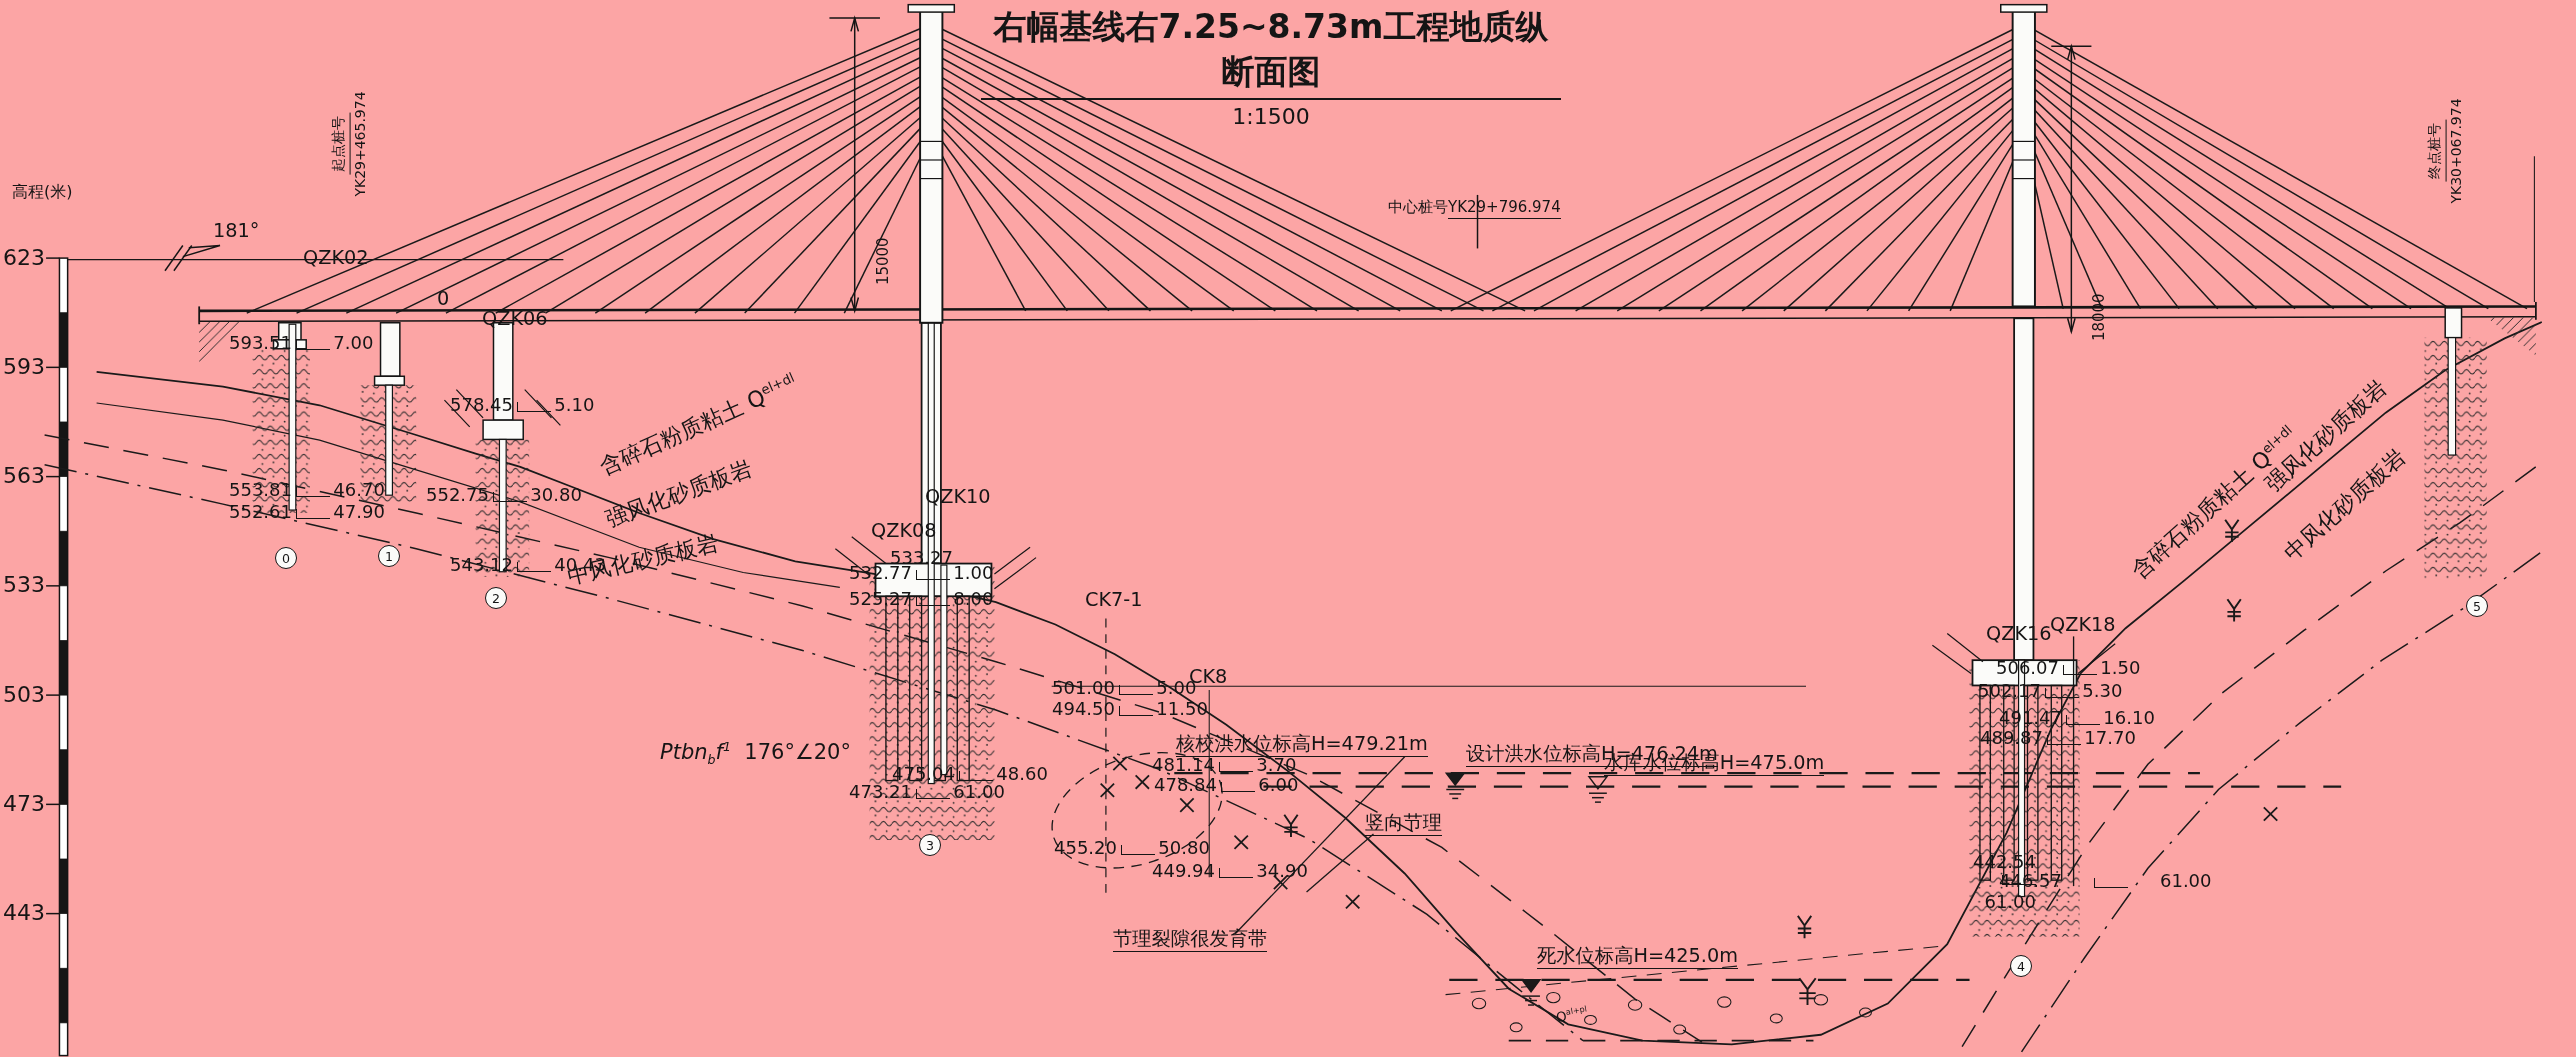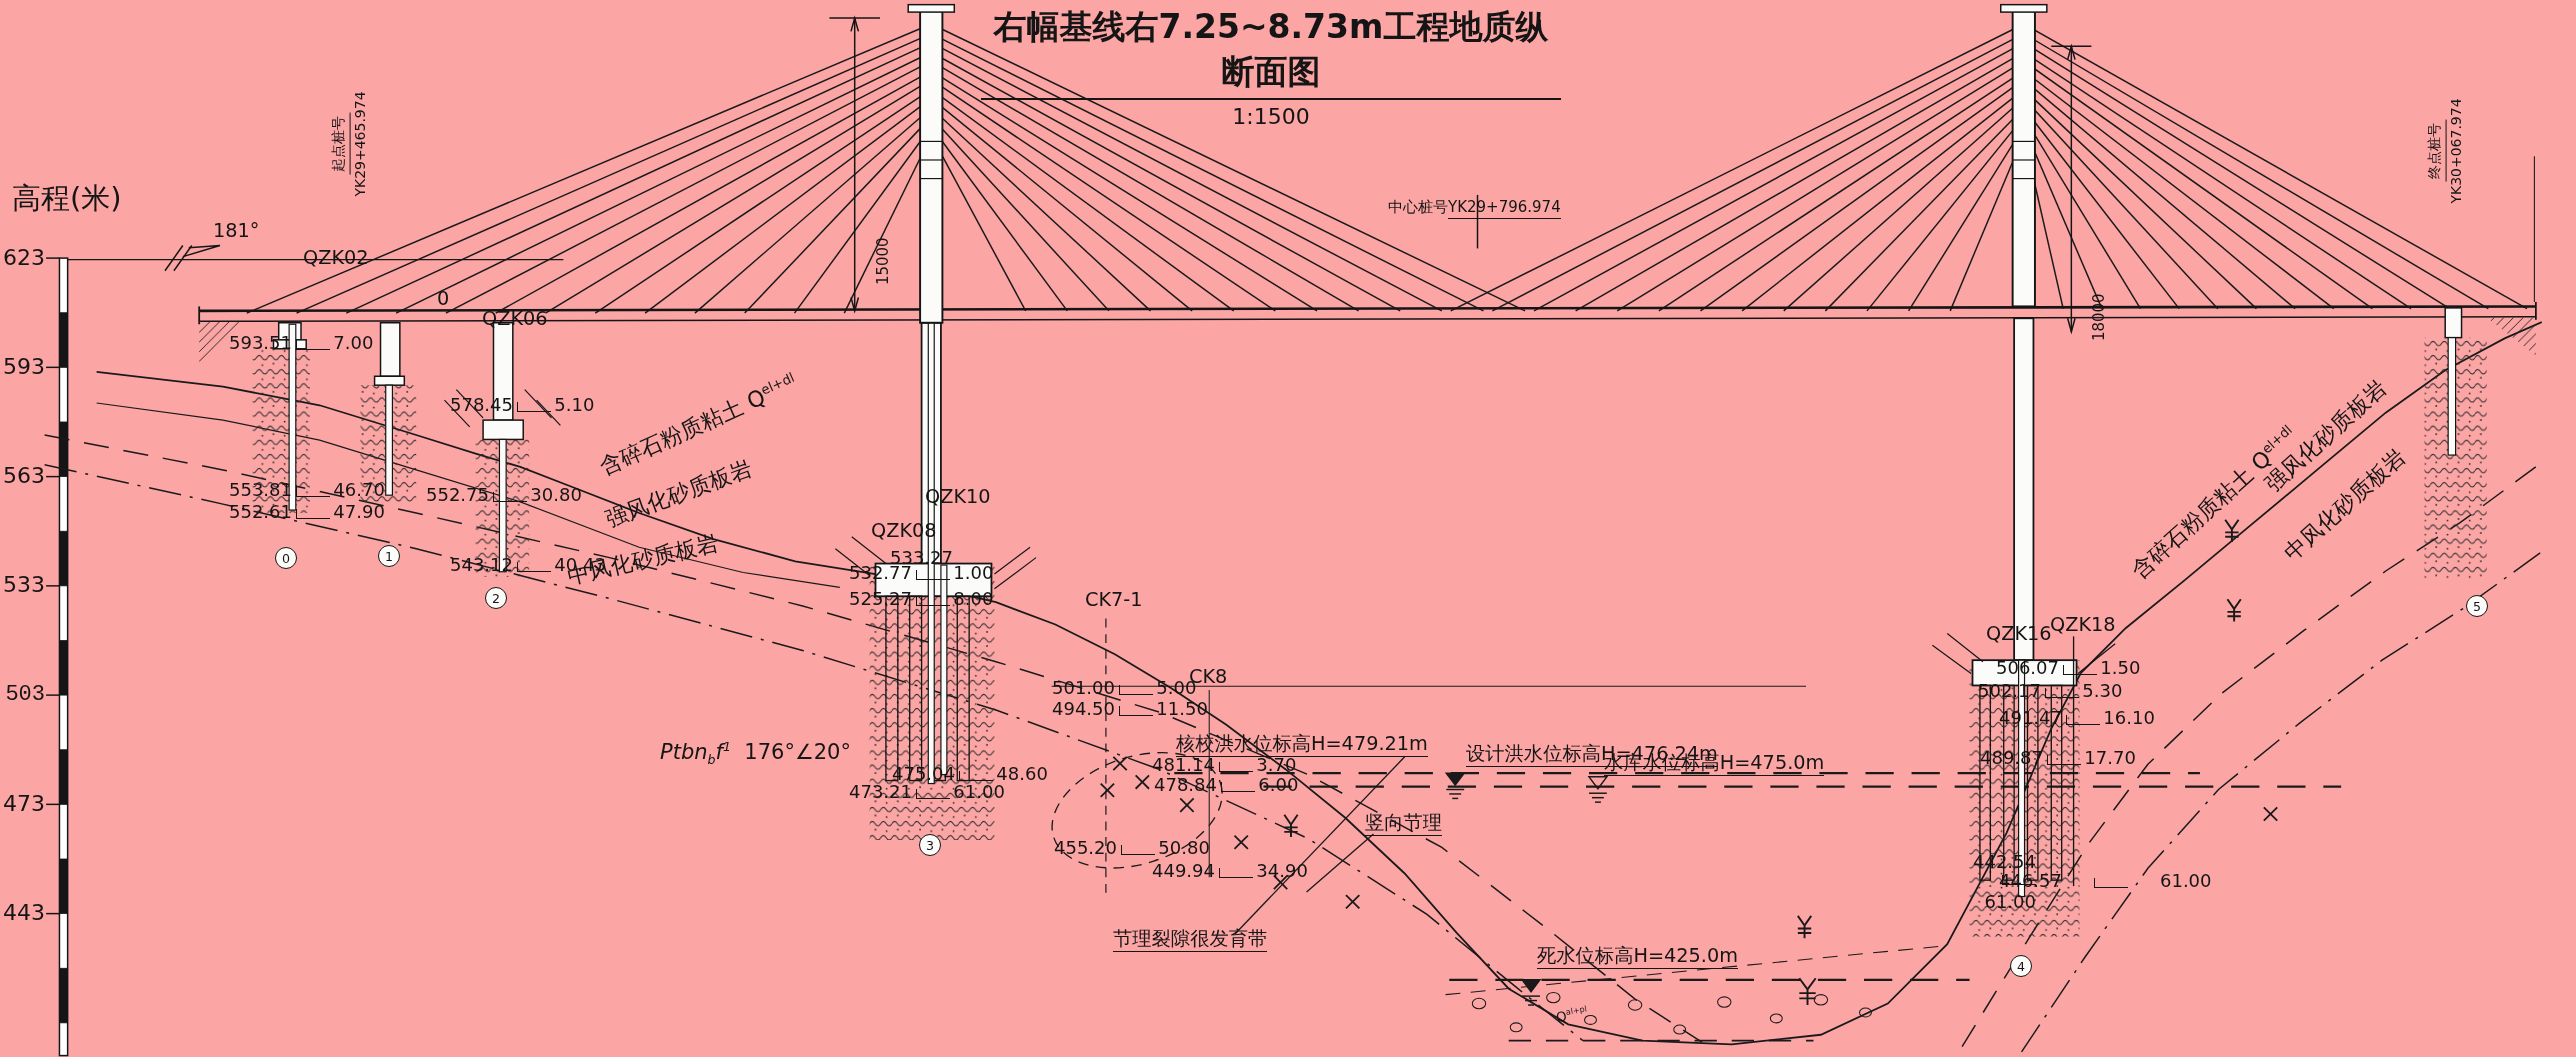--- a/index.html
+++ b/index.html
@@ -1,20 +1,20 @@
 <!DOCTYPE html>
 <html style="font-size:12px"><head>
 <meta charset="utf-8">
 <style>
   html,body{margin:0;padding:0;background:#fbfbf9;}
   #stage{position:relative;width:2576px;height:1058px;background:#fca5a5;overflow:hidden;
          font-family:"DejaVu Sans","Liberation Sans",sans-serif;color:#151515;}
   svg{position:absolute;left:0;top:0;}
   .lbl{position:absolute;font-size:18px;line-height:1.1;color:#151515;white-space:nowrap;}
-  .s18{font-size:13.4px}.s20{font-size:15px}.s26{font-size:19.3px}.s28{font-size:21px}.s30{font-size:22px}.s34{font-size:29px}
+  .s18{font-size:13.4px}.s20{font-size:15px}.s26{font-size:19.3px}.s28{font-size:21px}.s30{font-size:22px}.s34{font-size:16px}
   .ul{border-bottom:1.5px solid #151515;padding-bottom:2.2px;}
   .pair{display:flex;align-items:flex-end;gap:3.7px;}
   .pair .bar{width:33px;height:9px;border-bottom:1.5px solid #151515;border-left:1.5px solid #151515;margin-bottom:3px;}
   .circ{position:absolute;width:20px;height:20px;border:1.5px solid #151515;border-radius:50%;
         display:flex;align-items:center;justify-content:center;font-size:12.6px;background:#fbfbf9;}
   .tick-label{position:absolute;width:45px;text-align:right;font-size:22px;}
   .rot{transform-origin:center center;}
   .vstation{position:absolute;display:flex;flex-direction:column;align-items:center;
             font-size:14px;transform:rotate(-90deg);transform-origin:center center;}
   .vstation .top{border-bottom:1.5px solid #151515;padding:0 3px 1.5px 3px;}
@@ -326,21 +326,21 @@
 <div id="title-block">
   <div class="t">右幅基线右7.25~8.73m工程地质纵断面图</div>
   <div class="sc">1:1500</div>
 </div>
 
 <div class="lbl s34" style="left:12px;top:183px;">高程(米)</div>
 <div class="tick-label" style="left:0;top:245px;">623</div>
 <div class="tick-label" style="left:0;top:354px;">593</div>
 <div class="tick-label" style="left:0;top:463px;">563</div>
 <div class="tick-label" style="left:0;top:572px;">533</div>
-<div class="tick-label" style="left:0;top:682px;font-family:Liberation Mono, monospace;">503</div>
+<div class="tick-label" style="left:0;top:682px;">503</div>
 <div class="tick-label" style="left:0;top:791px;">473</div>
 <div class="tick-label" style="left:0;top:900px;">443</div>
 
 <div class="vstation" style="left:296px;top:125px;">
   <span class="top">起点桩号</span>
   <span class="bot">YK29+465.974</span>
 </div>
 <div class="vstation" style="left:2392px;top:132px;">
   <span class="top">终点桩号</span>
   <span class="bot">YK30+067.974</span>
@@ -452,21 +452,21 @@
 <div class="lbl pair" style="left:1978px;top:681px;">
   <span>502.17</span>
       <span class="bar"></span>
       <span>5.30</span>
 </div>
 <div class="lbl pair" style="left:1999px;top:708px;">
   <span>491.47</span>
       <span class="bar"></span>
       <span>16.10</span>
 </div>
-<div class="lbl pair" style="left:1980px;top:728px;margin-top:20px;">
+<div class="lbl pair" style="left:1980px;top:728px;">
   <span>489.87</span>
       <span class="bar"></span>
       <span>17.70</span>
 </div>
 <div class="lbl pair" style="left:1999px;top:871px;gap:32px;">
   <span>446.57</span>
       <span class="bar"></span>
       <span>61.00</span>
 </div>
 <div class="lbl pair" style="left:1973px;top:852px;flex-direction:column;">

